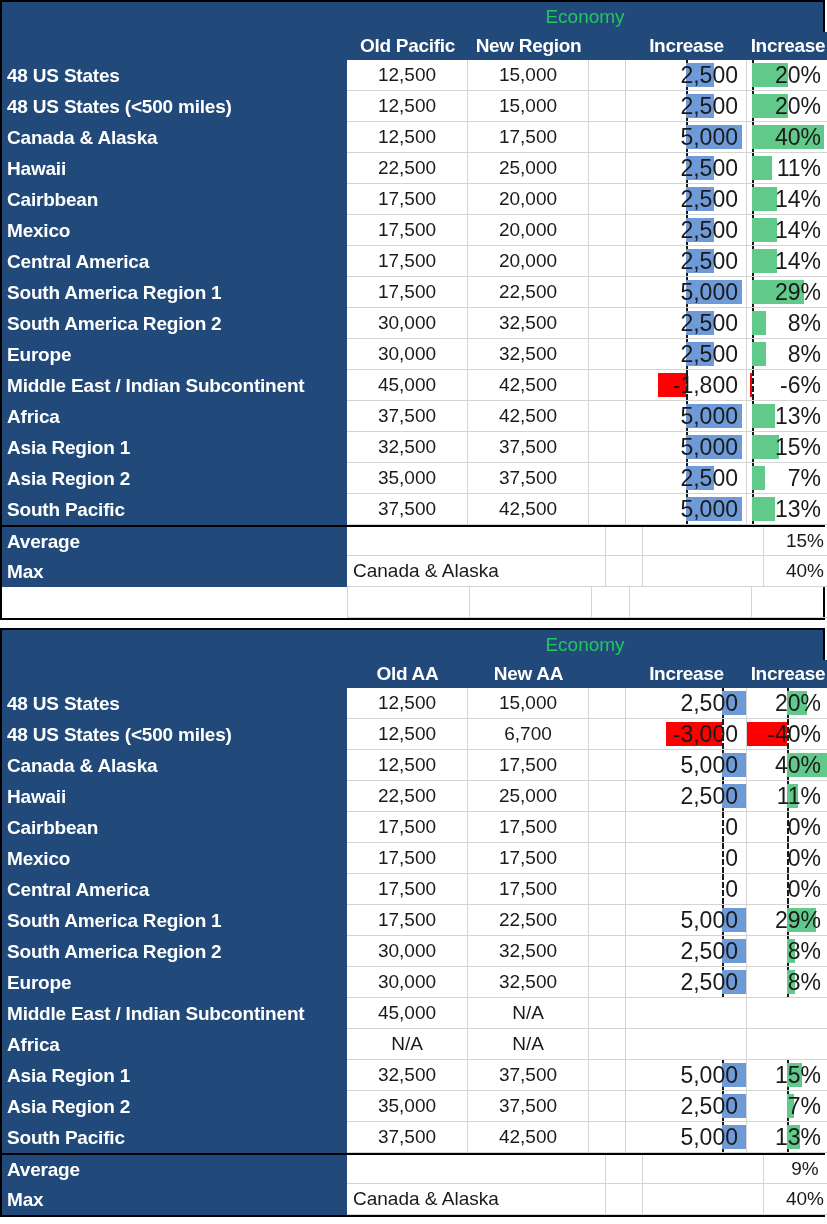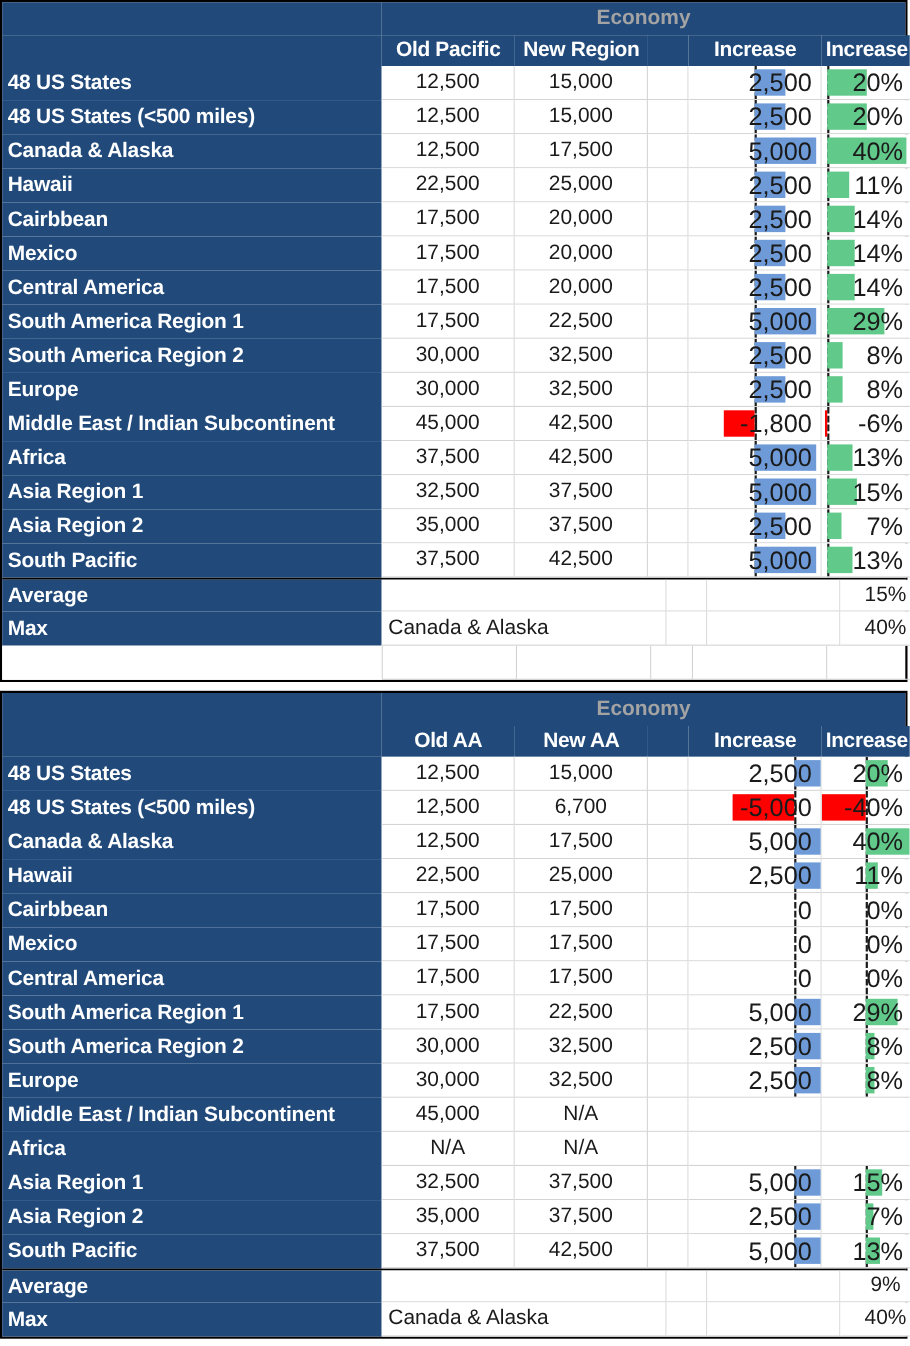--- a/index.html
+++ b/index.html
@@ -74,23 +74,23 @@
   
   .h-cell{
     box-sizing:border-box;
     display:flex;align-items:center;justify-content:center;
     background:#214A7B;color:#ffffff;
     font-size:19px;font-weight:700;
     letter-spacing:-0.3px;
   }
   .h-economy{
     flex:1 1 auto;
-    background:#214A7B;color:#a3a3a3;
+    background:#214A7B;color:#22c55e;
     display:flex;align-items:center;justify-content:center;
-    font-size:19px;font-weight:700;
+    font-size:19px;font-weight:400;
   }
   .h-spacer{background:#214A7B;}
 
   
   .bar{
     position:absolute;top:3px;bottom:3px;
   }
   .bar.neg{background:#FF0000;}
   .axis{
     position:absolute;top:0;bottom:0;width:0;
@@ -443,21 +443,21 @@
         </div>
       </div>
       <div class="row">
         <div class="c-label">48 US States (&lt;500 miles)</div>
         <div class="c-num">12,500</div>
         <div class="c-num">6,700</div>
         <div class="c-gap"></div>
         <div class="c-bar">
           <div class="axis" style="left: 96px;"></div>
           <div class="bar neg" style="left: 40px; width: 56px;"></div>
-          <div class="val">-5,000</div>
+          <div class="val">-3,000</div>
         </div>
         <div class="c-pct">
           <div class="axis" style="left: 40px;"></div>
           <div class="bar neg" style="left: 0px; width: 40px;"></div>
           <div class="val">-40%</div>
         </div>
       </div>
       <div class="row">
         <div class="c-label">Canada &amp; Alaska</div>
         <div class="c-num">12,500</div>

